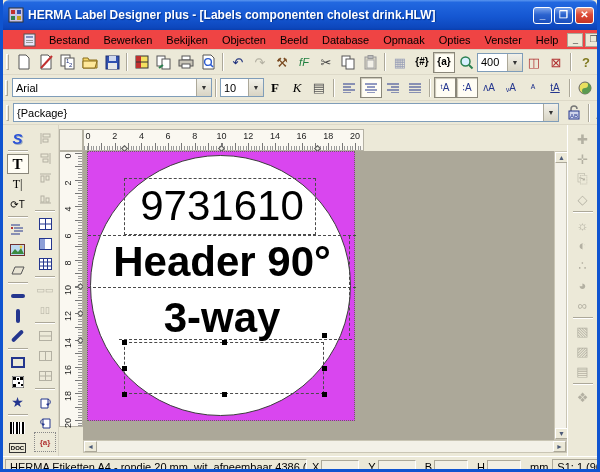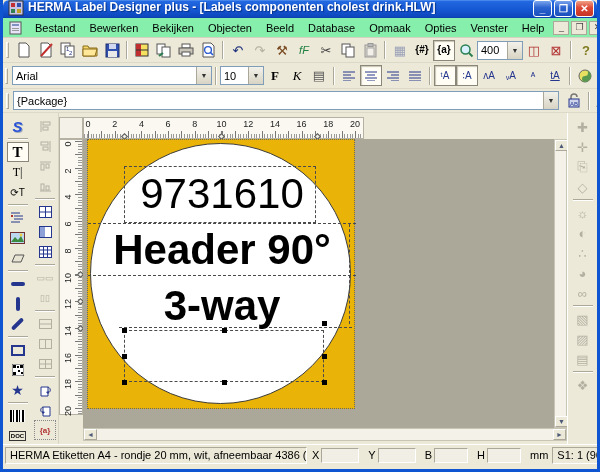--- a/index.html
+++ b/index.html
@@ -1,31 +1,31 @@
 <!DOCTYPE html>
 <html><head>
 <meta charset="utf-8">
 <style>
   html,body{margin:0;padding:0;background:#3a6ea5;}
   *{box-sizing:border-box;font-family:"Liberation Sans",sans-serif;}
   .window{position:relative;width:600px;height:472px;background:#ece9d8;
     border-left:3px solid #0f54d0;border-right:3px solid #0f54d0;border-bottom:3px solid #0f54d0;
     overflow:hidden;}
   
-  .titlebar{height:18px;background:linear-gradient(180deg,#5a96f0 0%,#2268e0 8%,#1557d2 55%,#0d47bd 92%,#0a3fae 100%);
-    display:flex;align-items:flex-start;padding:0 3px;border-radius:6px 6px 0 0;}
+  .titlebar{height:30px;background:linear-gradient(180deg,#5a96f0 0%,#2268e0 8%,#1557d2 55%,#0d47bd 92%,#0a3fae 100%);
+    display:flex;align-items:center;padding:0 3px;border-radius:6px 6px 0 0;}
   .titlebar .app-ico{width:16px;height:16px;margin:0 4px 0 2px;flex:none;}
   .titlebar .ttl{color:#fff;font-size:12px;font-weight:bold;text-shadow:1px 1px 1px #00308a;
     white-space:nowrap;overflow:hidden;flex:1;}
   .wbtn{width:19px;height:17px;margin-left:2px;border:1px solid #fff;border-radius:3px;
     color:#fff;font-size:10px;font-weight:bold;display:flex;align-items:center;justify-content:center;
     background:linear-gradient(180deg,#7ba4ec,#2b63cf 45%,#1b4fbd);flex:none;line-height:1;}
   .wbtn.close{background:linear-gradient(180deg,#f0a086,#dd4936 45%,#c43425);}
   
-  .menubar{height:20px;display:flex;align-items:center;background:#86efac;border-bottom:1px solid #d6d2c2;padding:0 2px;}
+  .menubar{height:20px;display:flex;align-items:center;background:#ef4444;border-bottom:1px solid #d6d2c2;padding:0 16px;}
   .menubar .mdi-ico{width:15px;height:14px;margin:0 4px;flex:none;}
   .menu-item{padding:2px 7px;font-size:11px;color:#000;}
   .menubar .spring{flex:1;}
   .mdibtn{width:16px;height:14px;border:1px solid #aca899;background:#ece9d8;margin-left:2px;
     font-size:9px;display:flex;align-items:center;justify-content:center;color:#444;line-height:1;flex:none;}
   
   .tb{display:flex;align-items:center;background:#ece9d8;padding:0 2px;border-bottom:1px solid #ddd9c8;}
   .tb1{height:25px;}.tb2{height:26px;justify-content:center;}.tb3{height:24px;}
   .grip{width:3px;height:16px;border-left:1px solid #fff;border-top:1px solid #fff;
     border-right:1px solid #aca899;border-bottom:1px solid #aca899;margin:0 4px 0 1px;flex:none;}
@@ -66,21 +66,21 @@
   .vruler{position:relative;width:24px;height:276px;background:#faf8f1;border:1px solid #b5b2a4;flex:none;
     background-image:repeating-linear-gradient(to bottom,#777 0 1px,transparent 1px 13.35px),
       repeating-linear-gradient(to bottom,#9a9a9a 0 1px,transparent 1px 2.67px);
     background-size:7px 100%,4px 100%;background-position:100% 1px,100% 1px;background-repeat:repeat-y;}
   .vtick{position:absolute;left:1px;width:13px;text-align:center;font-size:9px;color:#222;
     transform:rotate(-90deg);transform-origin:center;}
   .vmark{position:absolute;right:-1px;width:5px;height:5px;background:#efeee6;border:1px solid #555;
     transform:rotate(45deg);}
   
   .canvas{position:relative;width:471px;height:289px;background:#aca899;overflow:hidden;flex:none;}
-  .labelsq{position:absolute;left:4px;top:0;width:268px;height:270px;background:#eab308;
+  .labelsq{position:absolute;left:4px;top:0;width:268px;height:270px;background:#d946ef;
     border:1px dotted #6a675c;}
   .circle{position:absolute;left:2px;top:3px;width:261px;height:261px;border-radius:50%;
     background:#fff;border:1px solid #3c3c3c;}
   .ltxt{position:absolute;left:0;width:268px;text-align:center;color:#000;white-space:nowrap;}
   .dash{position:absolute;border:1px dashed #4a4a4a;}
   .dline-h{position:absolute;height:0;border-top:1px dashed #4a4a4a;}
   .dline-v{position:absolute;width:0;border-left:1px dashed #4a4a4a;}
   .handle{position:absolute;width:5px;height:5px;background:#000;}
   
   .vscroll{width:13px;height:289px;background:#f3f1e8;border:1px solid #c9c5b4;display:flex;

